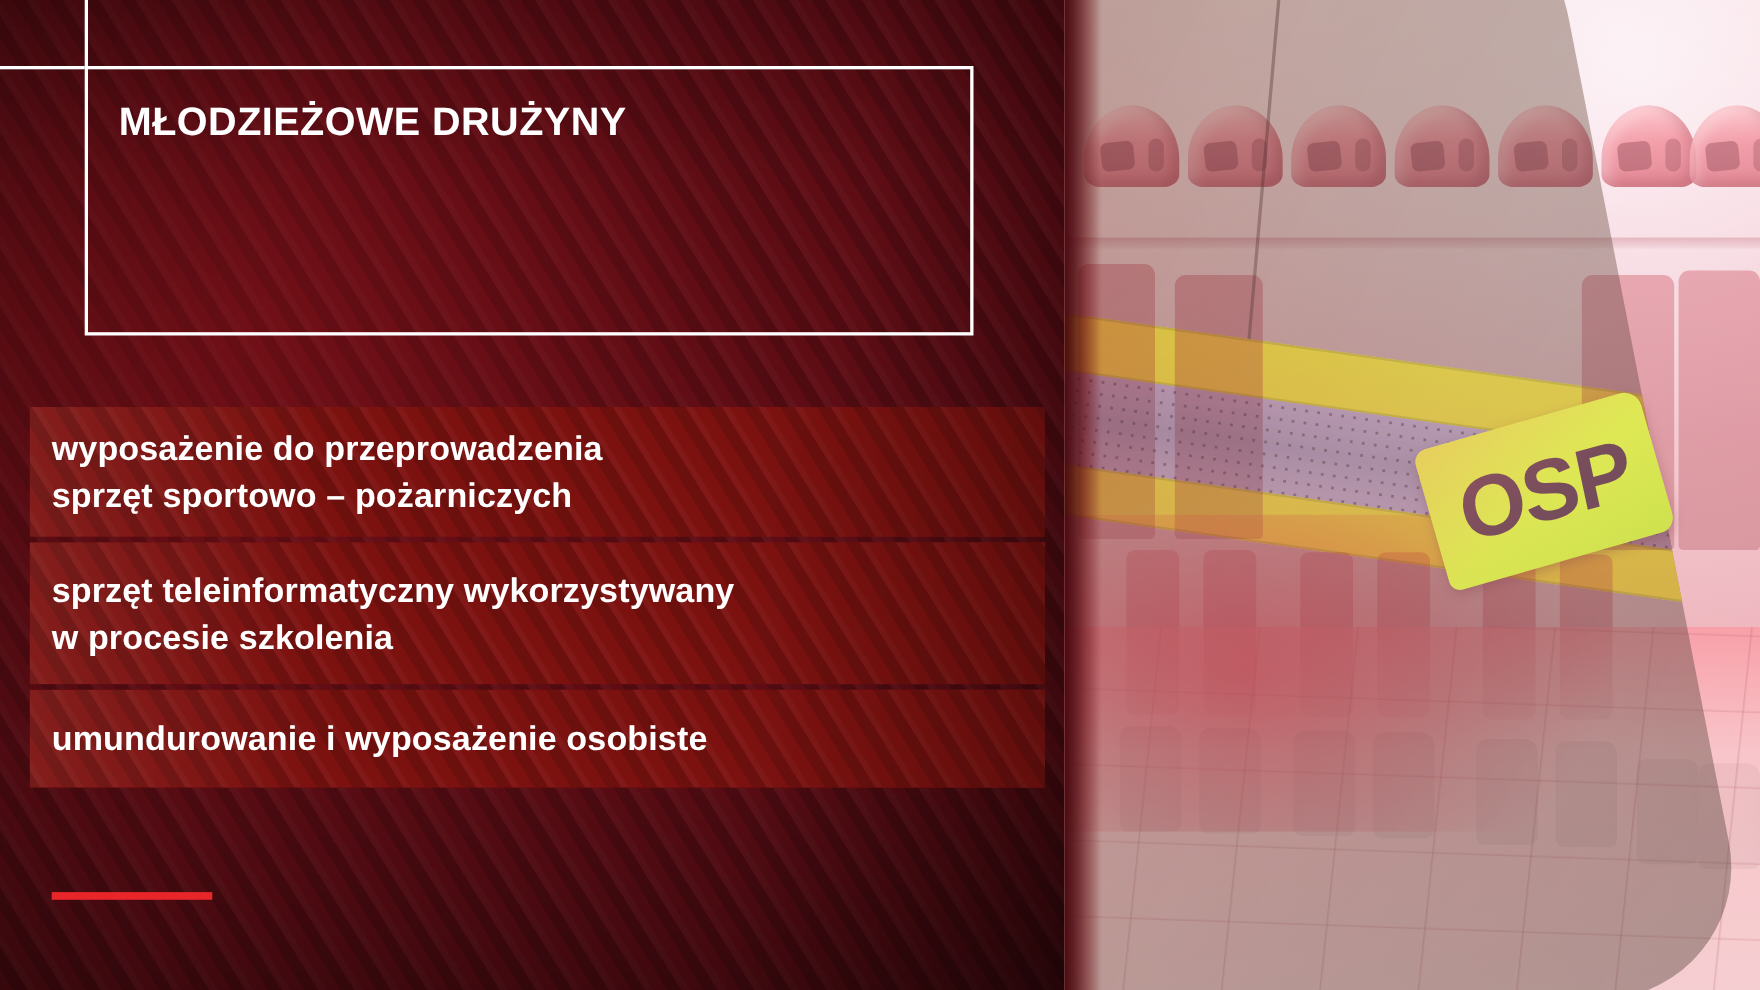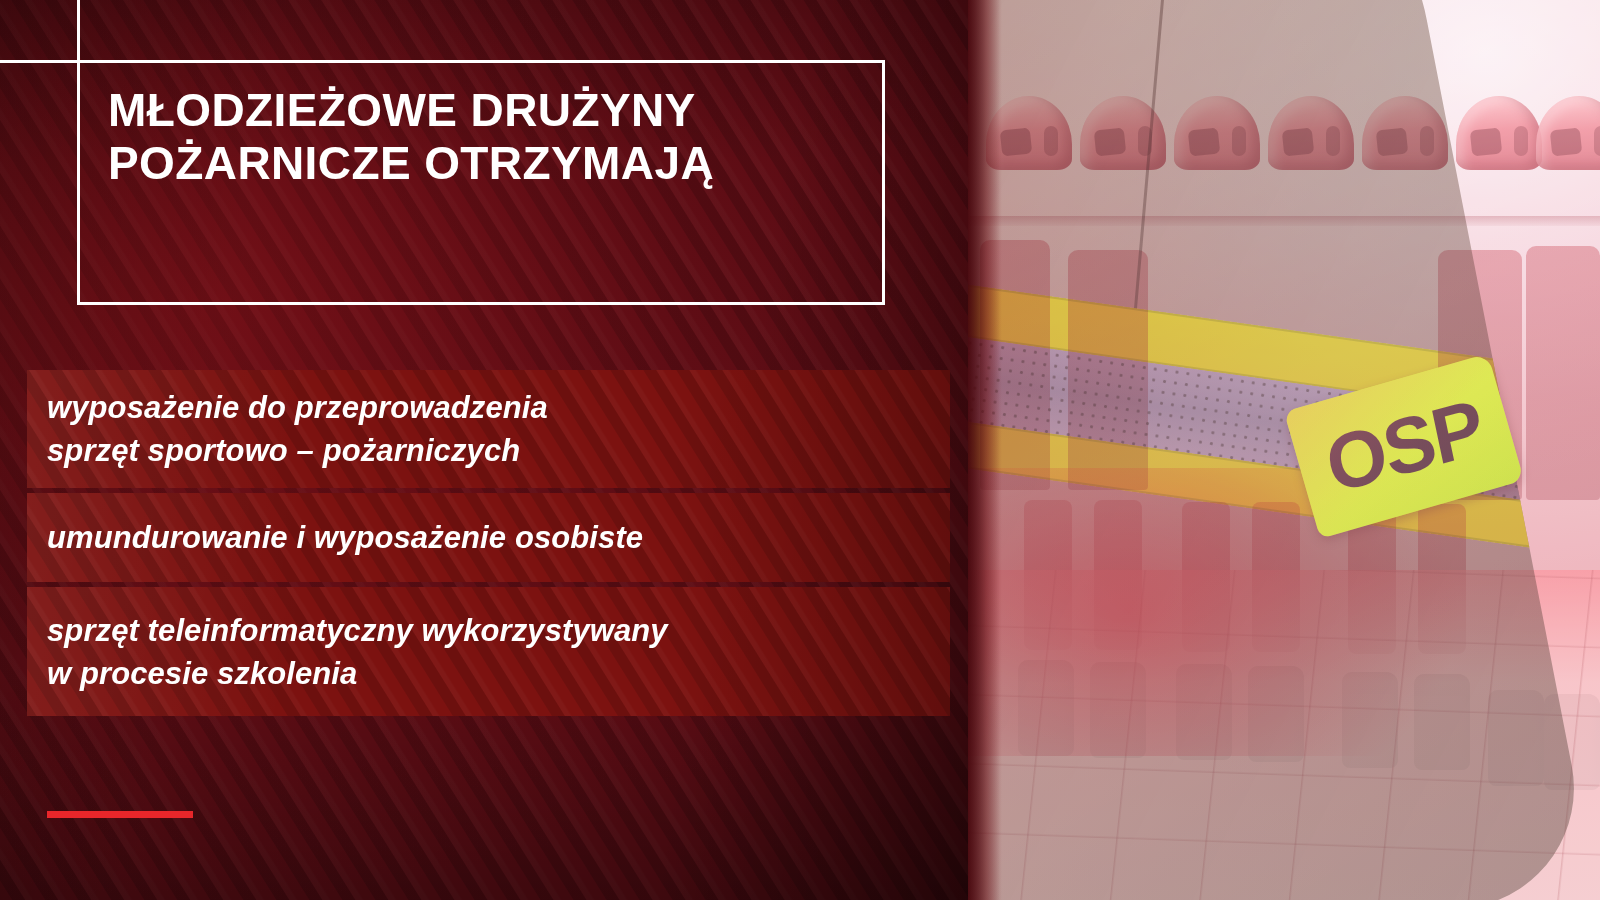--- a/index.html
+++ b/index.html
@@ -64,33 +64,32 @@
     left:77px; top:60px;
     width:808px; height:245px;
     border:3px solid #ffffff;
   }
   .headline{
     position:absolute;
     left:108px; top:84px;
     width:770px;
     color:#ffffff;
     font-weight:800;
-    font-size:46px;
+    font-size:36px;
     line-height:53px;
     letter-spacing:0.4px;
     text-transform:uppercase;
   }
   .headline .hl-line{ display:block; white-space:nowrap; }
 
   
   .cat-list{
     position:absolute;
     left:27px; top:370px;
     width:923px;
-    font-style:italic;
   }
   .cat-item{
     position:relative;
     width:923px;
     background:#7c1210;
     margin-bottom:5px;
     overflow:hidden;
     display:flex;
     align-items:center;
   }
@@ -329,51 +328,50 @@
     <div class="panel-vignette"></div>
   </div>
 
   <div class="corner-v"></div>
   <div class="corner-h"></div>
 
   <div class="headline-frame"></div>
 
   <div class="headline">
     <span class="hl-line">MŁODZIEŻOWE DRUŻYNY</span>
-    <span class="hl-line">POŻARNICZE OTRZYMAJĄ</span>
   </div>
 
   <div class="cat-list">
 
     <div class="cat-item size-1">
       <div class="cat-tex"></div>
       <div class="cat-shade"></div>
       <div class="cat-text">
         <span class="cl">wyposażenie do przeprowadzenia</span>
         <span class="cl">sprzęt sportowo – pożarniczych</span>
       </div>
     </div>
 
-    <div class="cat-item size-2">
-      <div class="cat-tex"></div>
-      <div class="cat-shade"></div>
-      <div class="cat-text">
-        <span class="cl">umundurowanie i wyposażenie osobiste</span>
-      </div>
-    </div>
-
     <div class="cat-item size-3">
       <div class="cat-tex"></div>
       <div class="cat-shade"></div>
       <div class="cat-text">
         <span class="cl">sprzęt teleinformatyczny wykorzystywany</span>
         <span class="cl">w procesie szkolenia</span>
       </div>
     </div>
 
+    <div class="cat-item size-2">
+      <div class="cat-tex"></div>
+      <div class="cat-shade"></div>
+      <div class="cat-text">
+        <span class="cl">umundurowanie i wyposażenie osobiste</span>
+      </div>
+    </div>
+
   </div>
 
   <div class="logo">
     <div class="logo-bar"></div>
   </div>
 
   <div class="photo">
 
     <div class="ph-base"></div>
 

